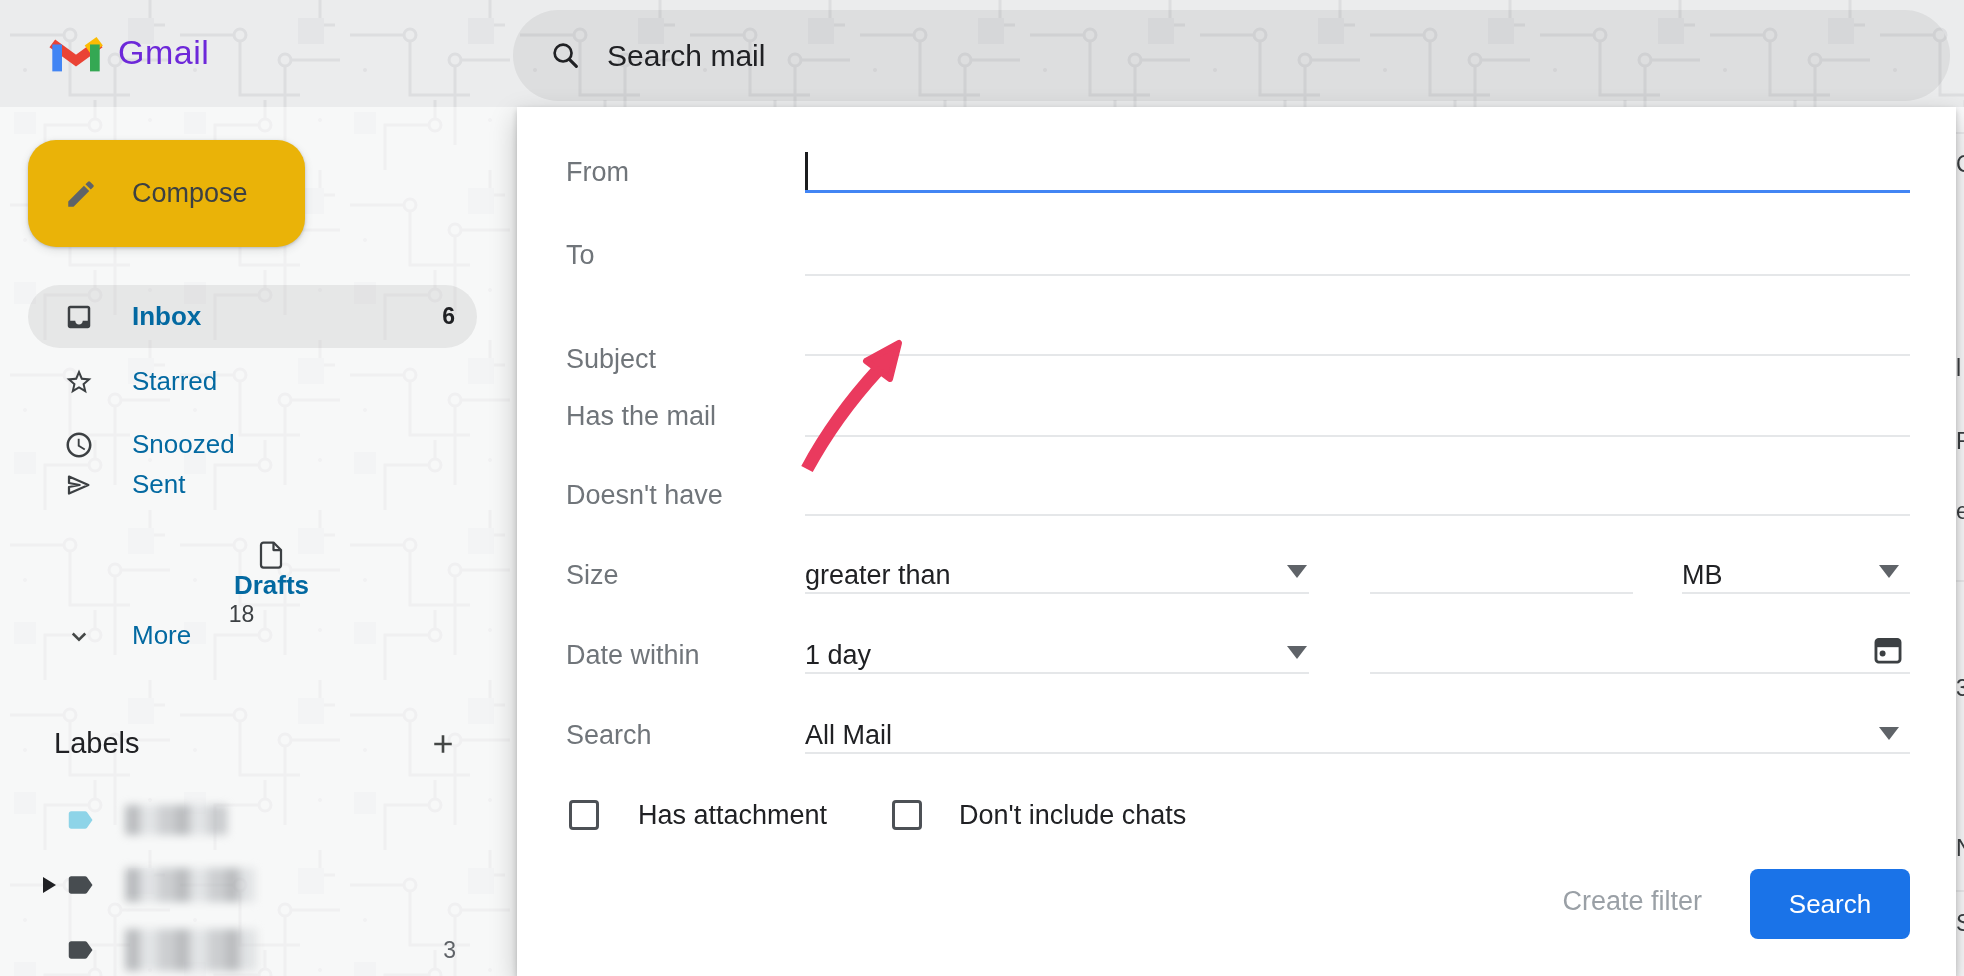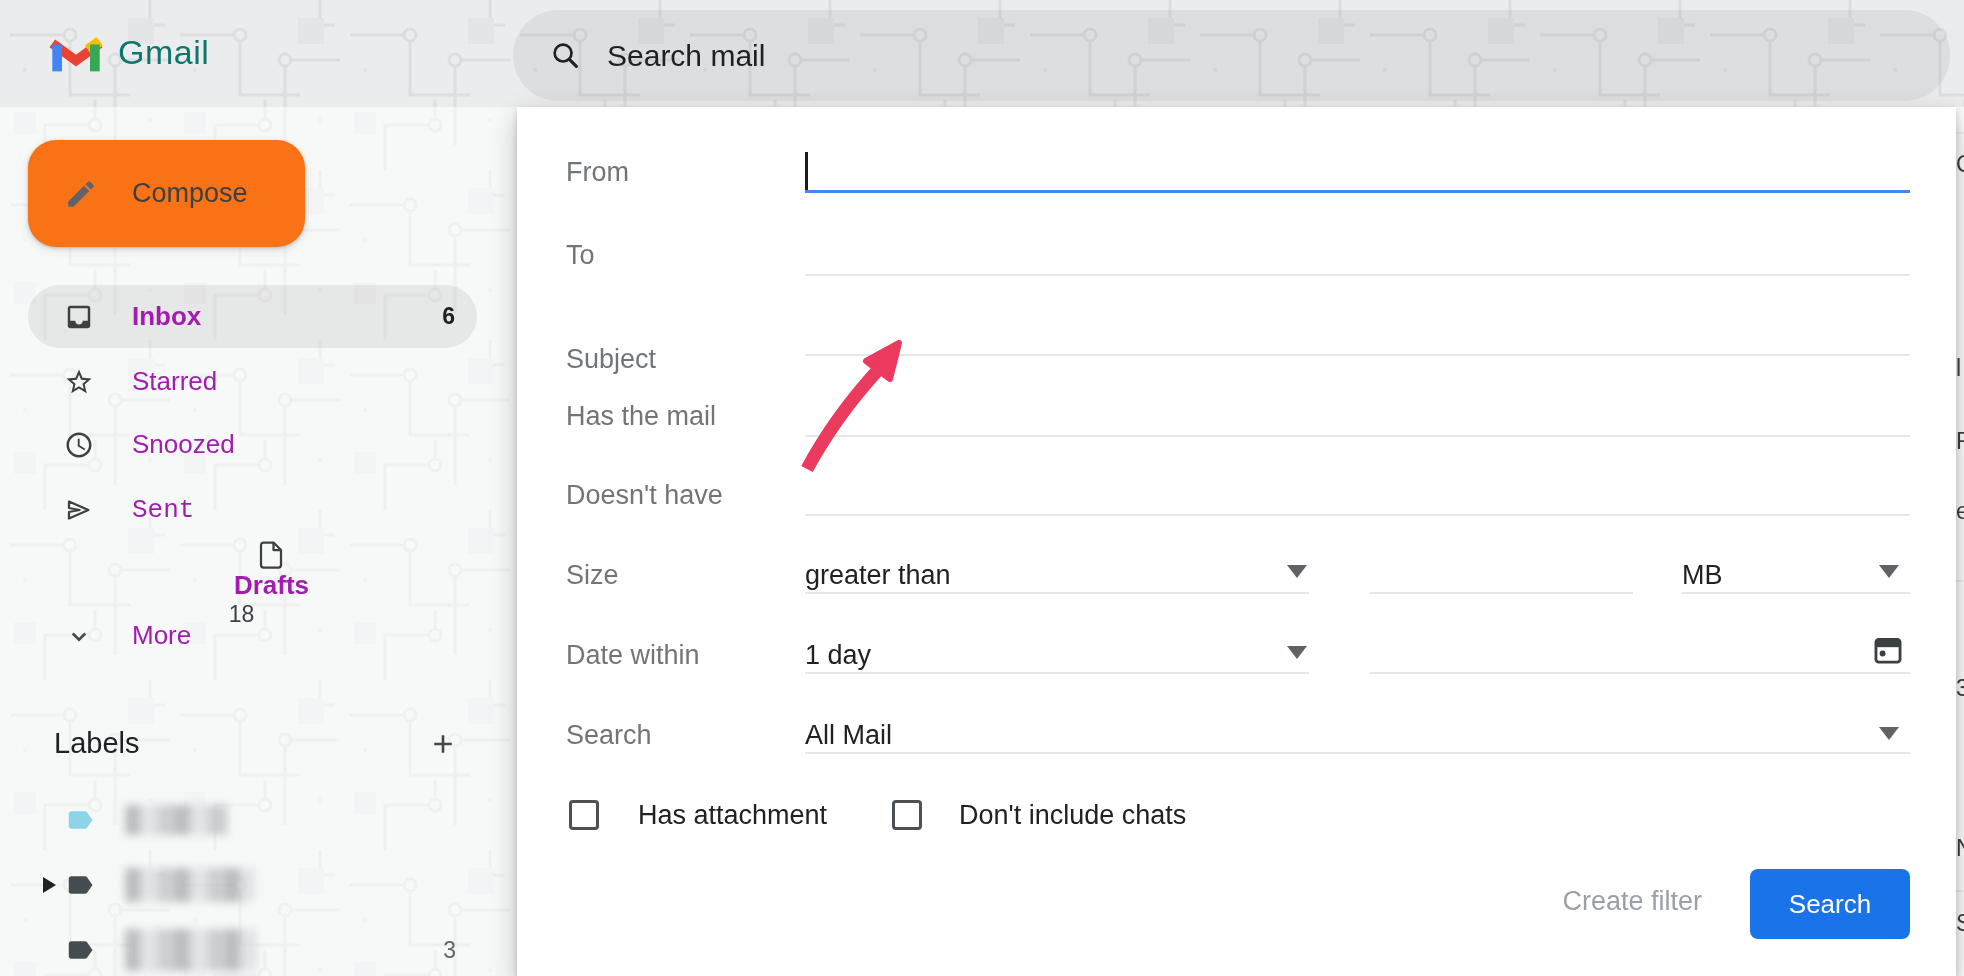--- a/index.html
+++ b/index.html
@@ -8,38 +8,38 @@
          font-family:"Liberation Sans",sans-serif;background:#f1f2f3;}
   .pattern-layer{position:absolute;inset:0;z-index:0;}
   .header-band{position:absolute;left:0;top:0;width:1964px;height:107px;
                background:rgba(32,33,36,0.028);z-index:1;}
   .sidebar-overlay{position:absolute;left:0;top:107px;width:517px;height:869px;
                    background:rgba(255,255,255,0.45);z-index:1;}
 
   
   .logo{position:absolute;left:48px;top:30px;display:flex;align-items:center;z-index:3;}
   .logo svg{display:block;}
-  .logo-text{font-size:34px;color:#0f766e;margin-left:14px;letter-spacing:.5px;}
+  .logo-text{font-size:34px;color:#6d28d9;margin-left:14px;letter-spacing:.5px;}
   .search-pill{position:absolute;left:513px;top:10px;width:1437px;height:91px;
                border-radius:46px;background:rgba(32,33,36,0.065);z-index:2;
                display:flex;align-items:center;}
   .search-pill .mag{margin-left:38px;flex:0 0 auto;display:flex;}
   .search-text{font-size:30px;color:#202124;margin-left:27px;}
 
   
   .compose-btn{position:absolute;left:28px;top:140px;width:277px;height:107px;z-index:3;
-               background:#f97316;border-radius:28px;display:flex;align-items:center;
+               background:#eab308;border-radius:28px;display:flex;align-items:center;
                box-shadow:0 1px 3px rgba(60,64,67,.25),0 3px 8px rgba(60,64,67,.15);}
   .compose-btn .pencil{margin-left:36px;display:flex;}
   .compose-label{font-size:27px;font-weight:500;color:#3c4043;margin-left:34px;}
 
   .nav-item{position:absolute;left:28px;width:449px;height:63px;z-index:3;
             display:flex;align-items:center;border-radius:32px;}
   .nav-item .nico{margin-left:36px;width:30px;display:flex;justify-content:center;color:#3c4043;}
-  .nav-label{font-size:26px;color:#a21caf;margin-left:38px;flex:1 1 auto;}
+  .nav-label{font-size:26px;color:#0369a1;margin-left:38px;flex:1 1 auto;}
   .nav-count{font-size:23px;color:#202124;margin-right:22px;}
   .nav-item.active{background:rgba(32,33,36,0.078);}
   .nav-item.active .nav-label,.nav-item.active .nav-count{font-weight:700;}
   .nav-item.bold .nav-label{font-weight:700;}
 
   .labels-heading{position:absolute;left:54px;top:727px;font-size:29px;font-weight:500;
                   color:#202124;z-index:3;}
   .plus-btn{position:absolute;left:428px;top:729px;width:30px;height:30px;z-index:3;
             color:#444746;display:flex;}
   .label-row{position:absolute;left:28px;width:449px;height:56px;z-index:3;
@@ -161,21 +161,21 @@
   <div class="nav-item" style="top:413px;">
     <span class="nico">
       <svg width="30" height="30" viewBox="0 0 24 24" fill="#3c4043">
         <path d="M11.99 2C6.47 2 2 6.48 2 12s4.47 10 9.99 10C17.52 22 22 17.52 22 12S17.52 2 11.99 2zM12 20c-4.42 0-8-3.58-8-8s3.58-8 8-8 8 3.58 8 8-3.58 8-8 8z"></path>
         <path d="M12.5 7H11v6l5.25 3.15.75-1.23-4.5-2.67z"></path>
       </svg>
     </span>
     <span class="nav-label">Snoozed</span>
   </div>
 
-  <div class="nav-item" style="top:478px;font-family:Liberation Mono, monospace;">
+  <div class="nav-item" style="top:453px;">
     <span class="nico">
       <svg width="30" height="30" viewBox="0 0 24 24" fill="none" stroke="#3c4043" stroke-width="1.8" stroke-linejoin="round">
         <path d="M4 5.2 L19.5 12 L4 18.8 L4 13.6 L12.5 12 L4 10.4 Z"></path>
       </svg>
     </span>
     <span class="nav-label">Sent</span>
   </div>
 
   <div class="nav-item bold" style="top:540px;flex-direction:column;">
     <span class="nico">

